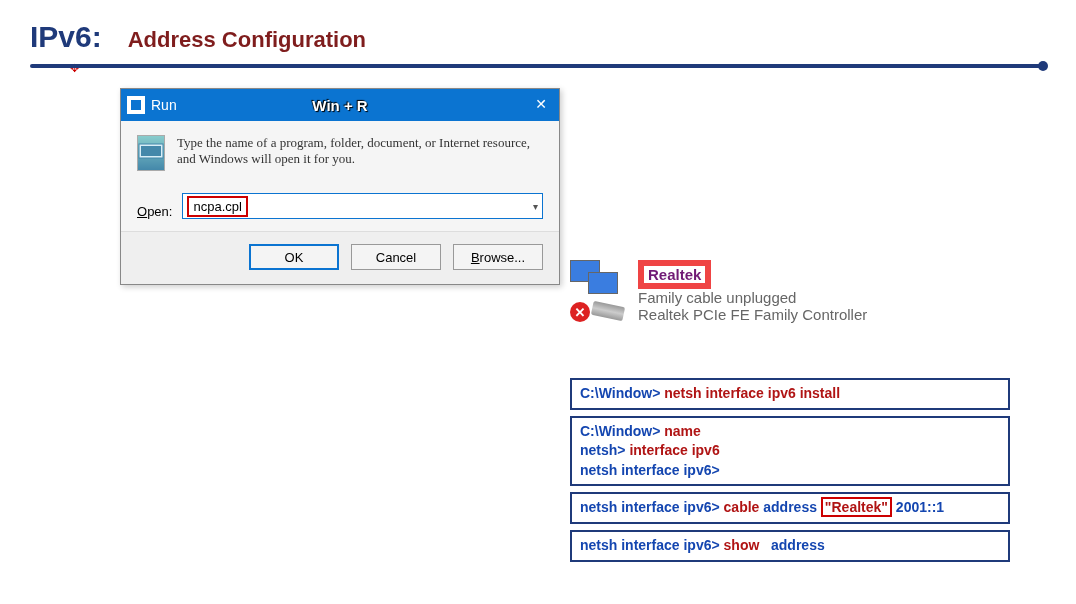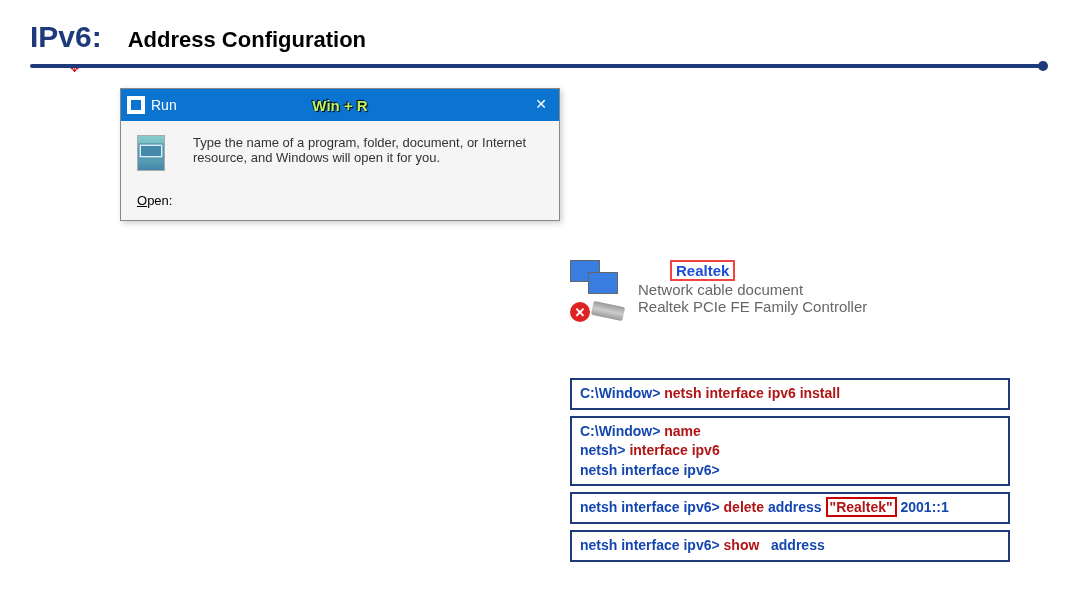--- a/index.html
+++ b/index.html
@@ -1,33 +1,33 @@
 <!DOCTYPE html>
 <html><head>
 <meta charset="utf-8">
 <style>
   * { box-sizing: border-box; margin: 0; padding: 0; }
   body { font-family: "Segoe UI", Tahoma, sans-serif; background: #fff; width: 1076px; height: 604px; position: relative; }
   .slide { padding: 20px 30px; }
   .title-row { display: flex; align-items: baseline; gap: 26px; }
   .title-main { color: #1f3a7a; font-size: 30px; font-weight: 700; }
-  .title-sub { color: #000000; font-size: 22px; font-weight: 700; }
+  .title-sub { color: #7f1d1d; font-size: 22px; font-weight: 700; }
   .hr { height: 4px; background: #1f3a7a; margin: 10px 0 20px 0; border-radius: 2px; position: relative; }
   .hr::after { content: ""; position: absolute; right: -2px; top: -3px; width: 10px; height: 10px; background: #1f3a7a; border-radius: 50%; }
   .cursor { position: absolute; left: 70px; top: 62px; font-size: 11px; color: #c00; }
 
   
   .run-dlg { width: 440px; border: 1px solid #888; background: #f5f5f5; box-shadow: 2px 2px 6px rgba(0,0,0,0.2); margin-left: 90px; }
   .run-titlebar { background: #0b74d1; color: #fff; display: flex; align-items: center; height: 32px; padding: 16px 6px; position: relative; }
   .run-titlebar .icn { width: 18px; height: 18px; background: #fff; border: 1px solid #fff; display: inline-block; margin-right: 6px; position: relative; }
   .run-titlebar .icn::after { content: ""; position: absolute; inset: 3px; background: #0b74d1; }
   .run-titlebar .lbl { font-size: 14px; }
-  .run-titlebar .shortcut { position: absolute; left: 50%; transform: translateX(-50%); color: #bef264; font-weight: 700; font-size: 15px; text-shadow: 1px 1px 1px #000, -1px -1px 1px #000; }
+  .run-titlebar .shortcut { position: absolute; left: 50%; transform: translateX(-50%); color: #ffffff; font-weight: 700; font-size: 15px; text-shadow: 1px 1px 1px #000, -1px -1px 1px #000; }
   .run-titlebar .close { position: absolute; right: 8px; top: 5px; width: 20px; height: 20px; display: flex; align-items: center; justify-content: center; font-size: 14px; }
-  .run-body { padding: 14px 19px 16px 16px; display: flex; gap: 28px; align-items: flex-start; }
+  .run-body { padding: 14px 19px 16px 16px; display: flex; gap: 12px; align-items: flex-start; font-family: Liberation Serif, serif; }
   .run-icon { width: 36px; height: 36px; background: linear-gradient(#8cc,#48a); border: 1px solid #aaa; display: flex; align-items: center; justify-content: center; }
   .run-icon svg { width: 26px; height: 20px; }
   .run-desc { font-size: 13px; color: #333; }
   .run-open-row { display: flex; align-items: flex-end; gap: 10px; padding: 6px 16px 12px 16px; }
   .run-open-row .olabel { font-size: 13px; }
   .run-open-row .olabel u { text-decoration: underline; }
   .run-open-row .owrap { flex: 1; display: flex; align-items: center; border: 1px solid #0b74d1; height: 26px; background: #fff; padding: 0 4px; }
   .run-open-row .val { border: 2px solid #c00; padding: 1px 4px; font-size: 13px; }
   .run-open-row .dd { margin-left: auto; font-size: 10px; color: #555; }
   .run-btns { display: flex; gap: 12px; justify-content: flex-end; padding: 12px 16px 14px 16px; background: #efefef; border-top: 1px solid #ddd; }
@@ -35,21 +35,21 @@
   .wbtn.ok { border: 2px solid #0b74d1; }
 
   
   .adapter { position: absolute; left: 570px; top: 260px; display: flex; gap: 8px; align-items: flex-start; }
   .adapter .icons { width: 60px; position: relative; height: 70px; }
   .adapter .mon { width: 30px; height: 22px; background: #3a7de0; border: 1px solid #666; position: absolute; }
   .adapter .mon2 { left: 18px; top: 12px; }
   .adapter .x { position: absolute; left: 0; top: 42px; color: #fff; background: #d22; border-radius: 50%; width: 20px; height: 20px; display: flex; align-items: center; justify-content: center; font-weight: 700; font-size: 13px; }
   .adapter .plug { position: absolute; left: 22px; top: 44px; width: 32px; height: 14px; background: linear-gradient(#999,#ccc,#999); border-radius: 2px; transform: rotate(12deg); }
   .adapter .txts { color: #666; font-size: 15px; }
-  .adapter .name { display: inline-block; border: 2px solid #ef4444; padding: 0 4px; color: #1d4ed8; font-weight: 600; margin-left: 32px; }
+  .adapter .name { display: inline-block; border: 6px solid #ef4444; padding: 0 4px; color: #701a75; font-weight: 600; }
 
   
   .cmds { position: absolute; left: 570px; top: 378px; width: 440px; display: flex; flex-direction: column; gap: 6px; }
   .cmdbox { border: 2px solid #1f3a7a; padding: 4px 8px; font-size: 14px; font-family: "Segoe UI", sans-serif; line-height: 1.4; }
   .c-blue { color: #1446b0; font-weight: 700; }
   .c-red { color: #b01414; font-weight: 700; }
   .boxed { border: 2px solid #c00; padding: 0 2px; color: #b01414; font-weight: 700; }
 </style>
 </head>
 <body>
@@ -73,46 +73,55 @@
       <div class="run-icon">
         <svg viewBox="0 0 26 20">
             <rect x="1" y="1" width="24" height="14" fill="#d8eef6" stroke="#48a"></rect>
             <rect x="3" y="3" width="20" height="10" fill="#48a"></rect>
           </svg>
       </div>
       <div class="run-desc">Type the name of a program, folder, document, or Internet resource, and Windows will open it for you.</div>
     </div>
     <div class="run-open-row">
       <span class="olabel"><u>O</u><span>pen:</span></span>
+      <div class="owrap">
+        <span class="val">ncpa.cpl</span>
+        <span class="dd">▾</span>
+      </div>
+    </div>
+    <div class="run-btns">
+      <button class="wbtn ok">OK</button>
+      <button class="wbtn">Cancel</button>
+      <button class="wbtn"><u>B</u><span>rowse...</span></button>
     </div>
   </div>
 </div>
 
 <div class="adapter">
   <div class="icons">
     <div class="mon"></div>
       <div class="mon mon2"></div>
     <div class="x">✕</div>
     <div class="plug"></div>
   </div>
   <div class="txts">
     <div><span class="name">Realtek</span></div>
-    <div>Network cable document</div>
+    <div>Family cable unplugged</div>
     <div>Realtek PCIe FE Family Controller</div>
   </div>
 </div>
 
 <div class="cmds">
   <div class="cmdbox">
     <span class="c-blue">C:\Window&gt; </span><span class="c-red">netsh  interface  ipv6  install</span>
   </div>
   <div class="cmdbox">
     <div><span class="c-blue">C:\Window&gt; </span><span class="c-red">name</span></div>
     <div><span class="c-blue">netsh&gt; </span><span class="c-red">interface ipv6</span></div>
     <div><span class="c-blue">netsh interface ipv6&gt;</span></div>
   </div>
   <div class="cmdbox">
-    <div><span class="c-blue">netsh interface ipv6&gt; </span><span class="c-red">delete</span>&nbsp;<span class="c-blue">address</span>&nbsp;<span class="boxed">"Realtek"</span>&nbsp;<span class="c-blue">2001::1</span></div>
+    <div><span class="c-blue">netsh interface ipv6&gt; </span><span class="c-red">cable</span>&nbsp;<span class="c-blue">address</span>&nbsp;<span class="boxed">"Realtek"</span>&nbsp;<span class="c-blue">2001::1</span></div>
   </div>
   <div class="cmdbox">
     <span class="c-blue">netsh interface ipv6&gt; </span><span class="c-red">show</span>&nbsp;&nbsp;&nbsp;<span class="c-blue">address</span>
   </div>
 </div>
 
 </body></html>

